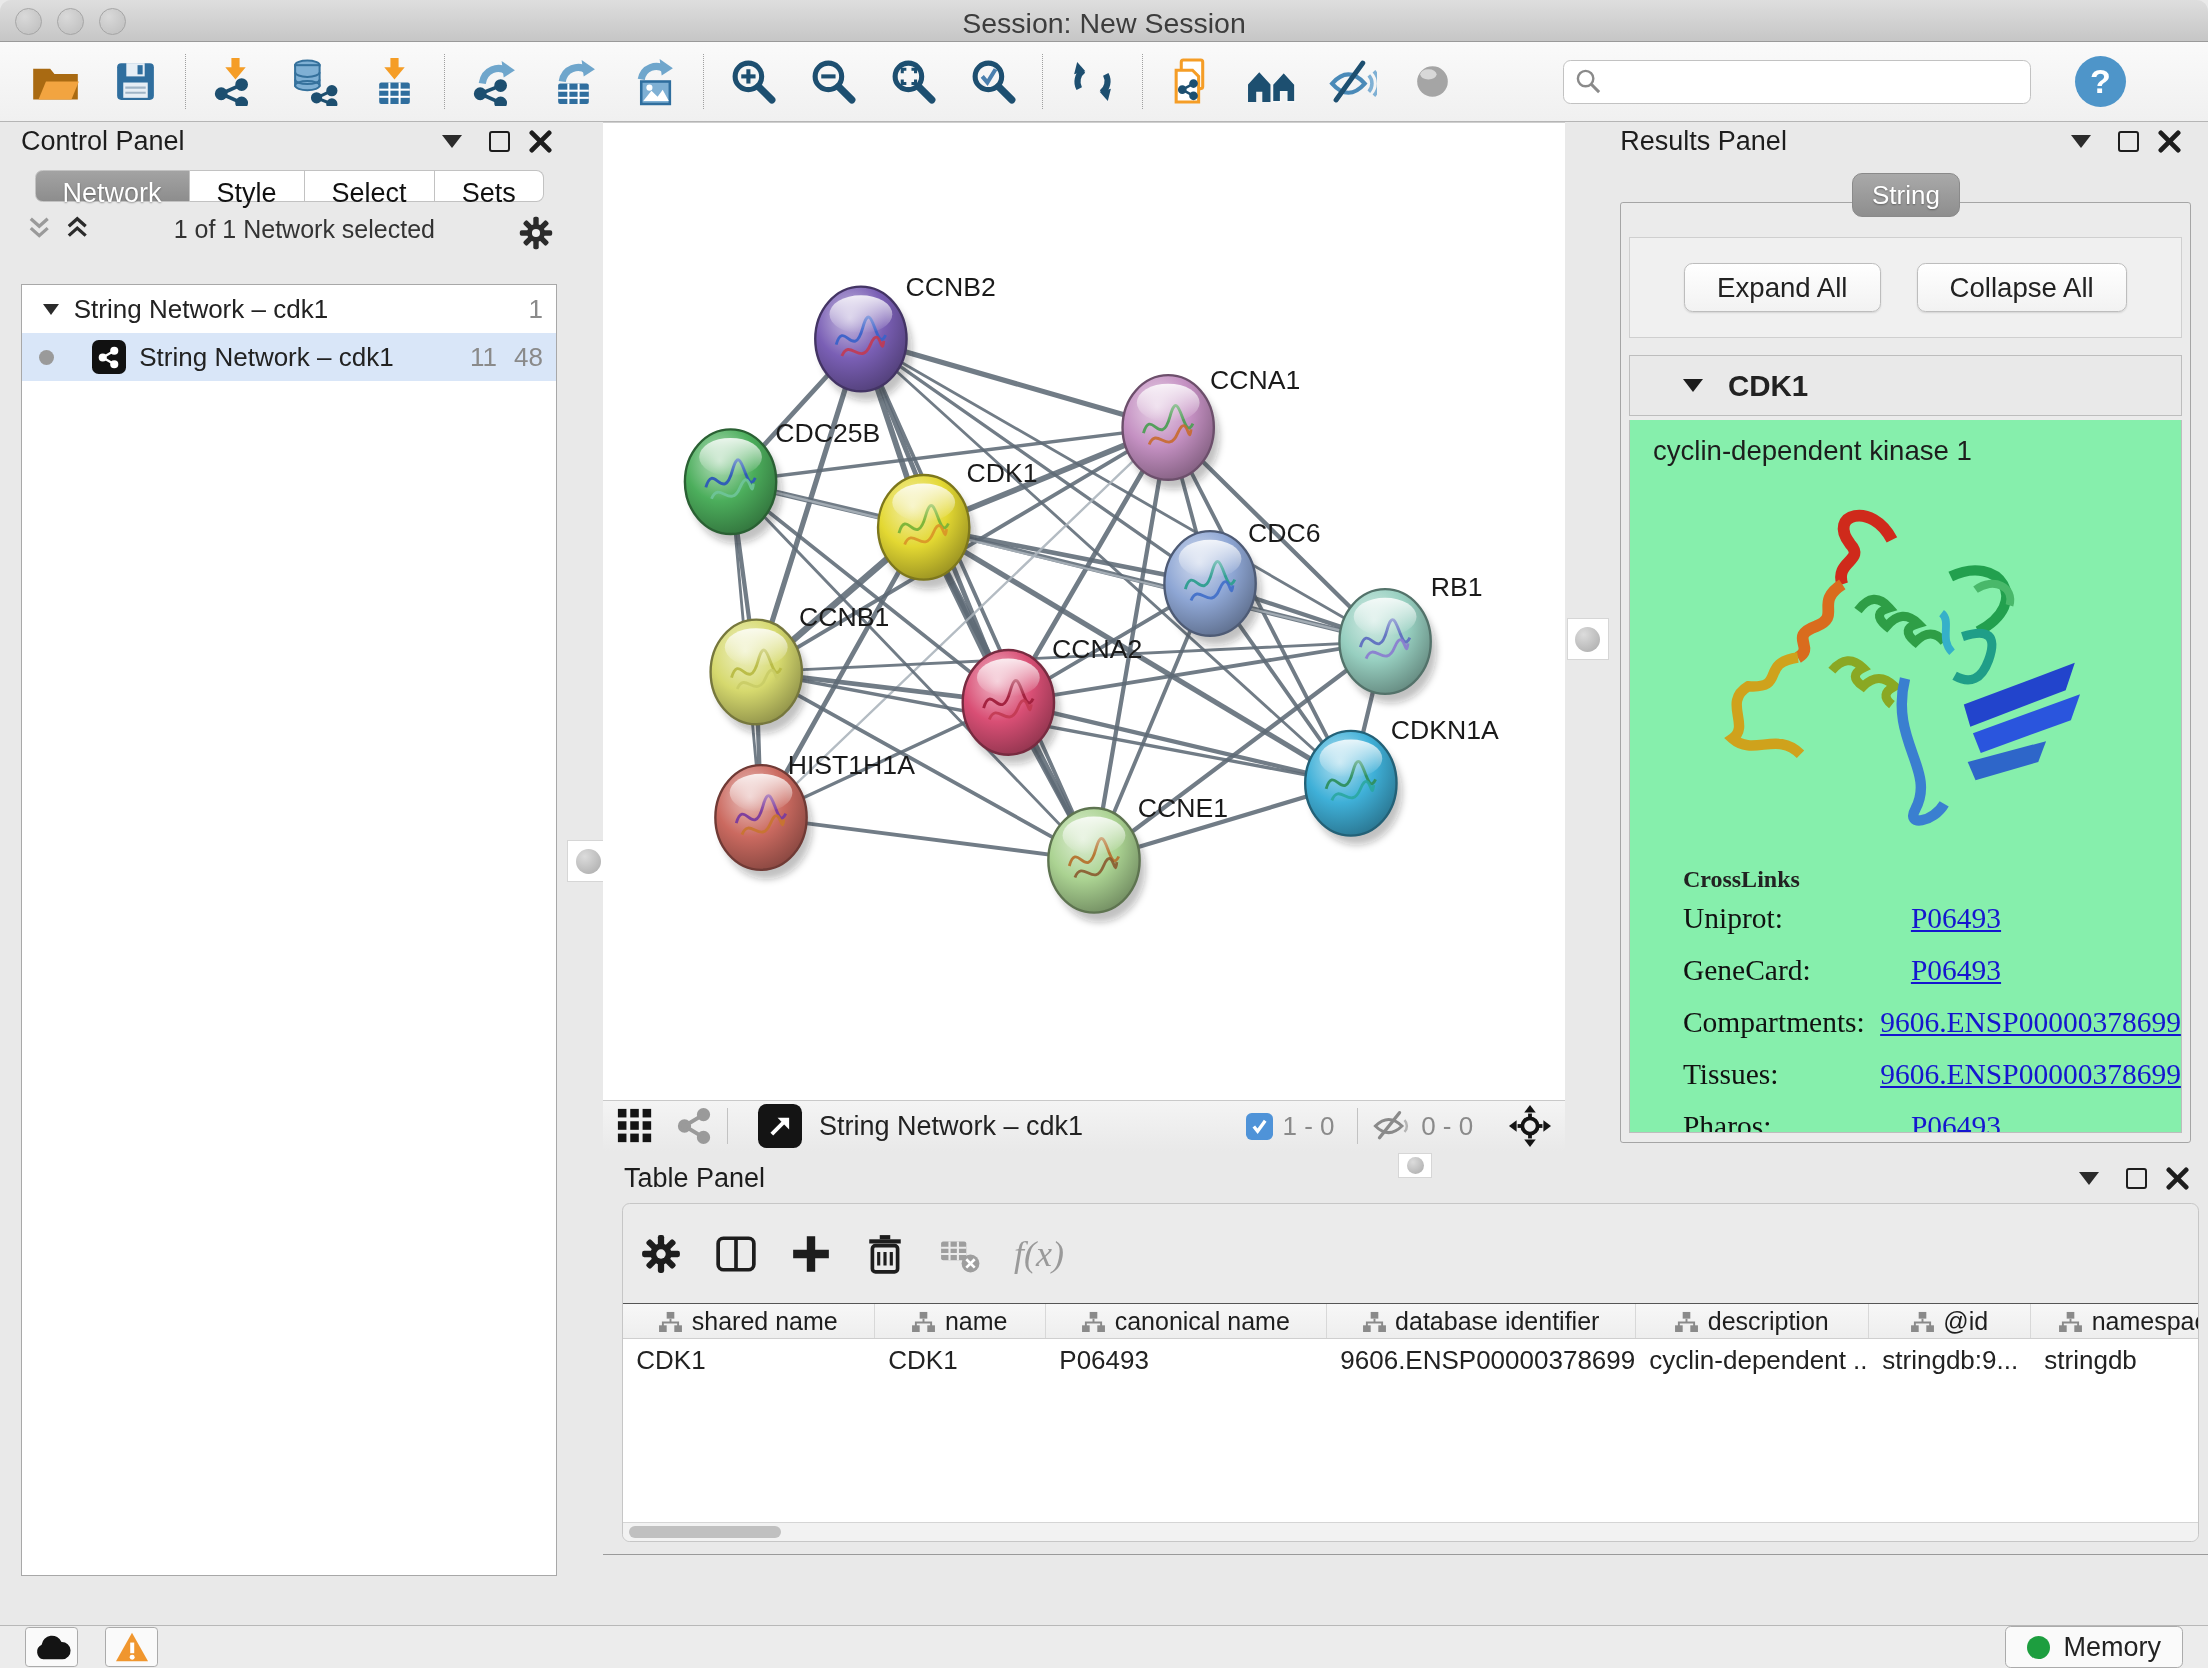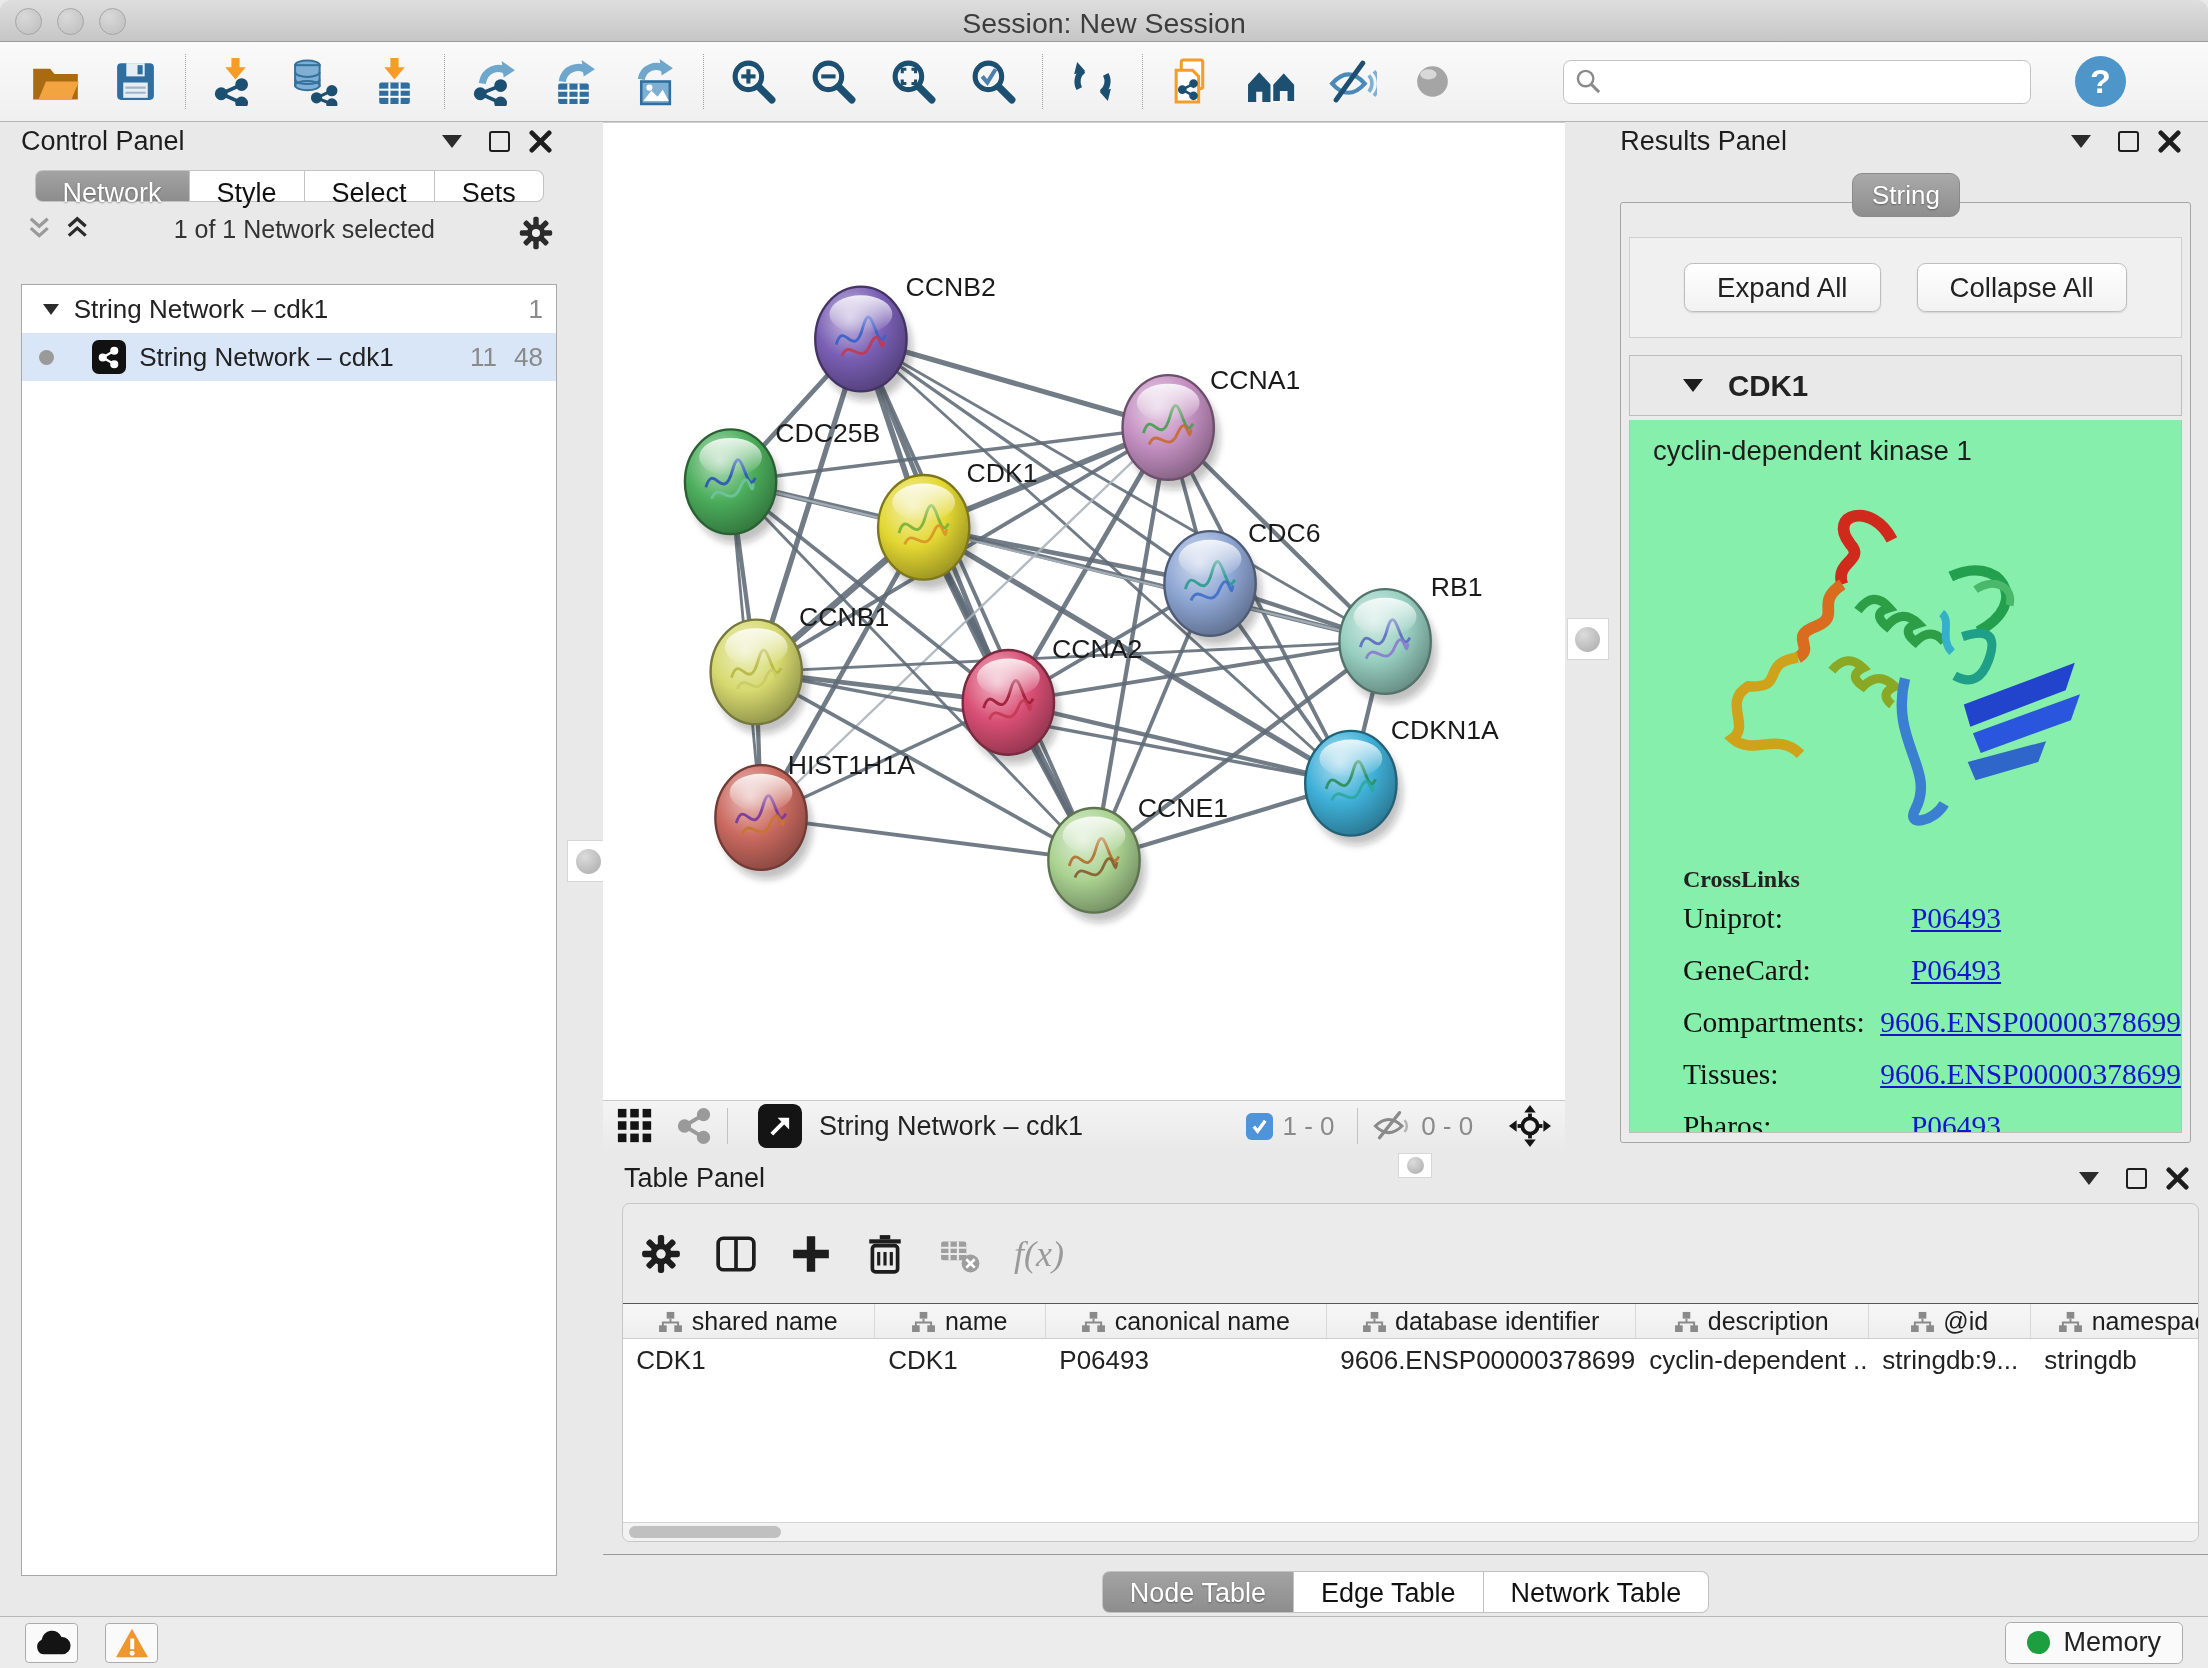--- a/index.html
+++ b/index.html
@@ -101,21 +101,21 @@
     border-right:1px solid #d8d8d8;flex:0 0 auto;overflow:hidden;white-space:nowrap;}
   .tbody{flex:1;background:#fff;overflow:hidden;}
   .trow{display:flex;height:42px;align-items:center;}
   .td{padding-left:13.3px;font-size:26px;flex:0 0 auto;overflow:hidden;white-space:nowrap;}
   .hscroll{height:19px;background:#f2f2f2;border-top:1px solid #d5d5d5;position:relative;}
   .hthumb{position:absolute;left:5.7px;top:2.9px;width:152px;height:12.4px;border-radius:6.7px;background:#c0c0c0;}
   .tbl-tabs{position:absolute;left:0;right:0;top:402px;display:flex;justify-content:center;}
   .tbl-tabs .seg{height:42px;line-height:42px;font-size:27px;}
   .tpanel .topline{position:absolute;left:0;right:0;top:395px;border-top:1.9px solid #9a9a9a;}
   
-  .statusbar{position:absolute;left:0;bottom:0;width:100%;height:52px;background:#ececec;
+  .statusbar{position:absolute;left:0;bottom:0;width:100%;height:43px;background:#ececec;
     border-top:1.9px solid #b8b8b8;display:flex;align-items:center;padding:0 25px;}
   .sbtn{width:53px;height:40px;background:#fafafa;border:1.9px solid #ababab;border-radius:3.8px;
     display:flex;align-items:center;justify-content:center;margin-right:27px;}
   .membtn{margin-left:auto;height:42px;background:#fafafa;border:1.9px solid #ababab;border-radius:5.7px;
     display:flex;align-items:center;padding:0 21px;font-size:27px;gap:13.3px;}
   .gdot{width:23px;height:23px;border-radius:50%;background:#1d9e3f;}
 </style>
 </head>
 <body>
 
@@ -861,25 +861,20 @@
             <div class="td" style="width: 233px;">cyclin-dependent ...</div>
             <div class="td" style="width: 162px;">stringdb:9...</div>
             <div class="td" style="width: 219px;">stringdb</div>
           </div>
         </div>
       <div class="hscroll">
           <div class="hthumb"></div>
         </div>
     </div>
     <div class="topline"></div>
-    <div class="tbl-tabs segwrap" id="tbl-tabs">
-        <div class="seg sel">Node Table</div>
-        <div class="seg">Edge Table</div>
-        <div class="seg">Network Table</div>
-      </div>
   </div>
 
   <div class="statusbar">
     <div class="sbtn">
       <svg width="38" height="28.5" viewBox="0 0 44 32">
         <path d="M12 30a9 9 0 0 1-2-17 12 12 0 0 1 23-3 8 8 0 0 1 1 20z" fill="#141414"></path>
         </svg>
     </div>
     <div class="sbtn">
       <svg width="36" height="32" viewBox="0 0 40 36">

